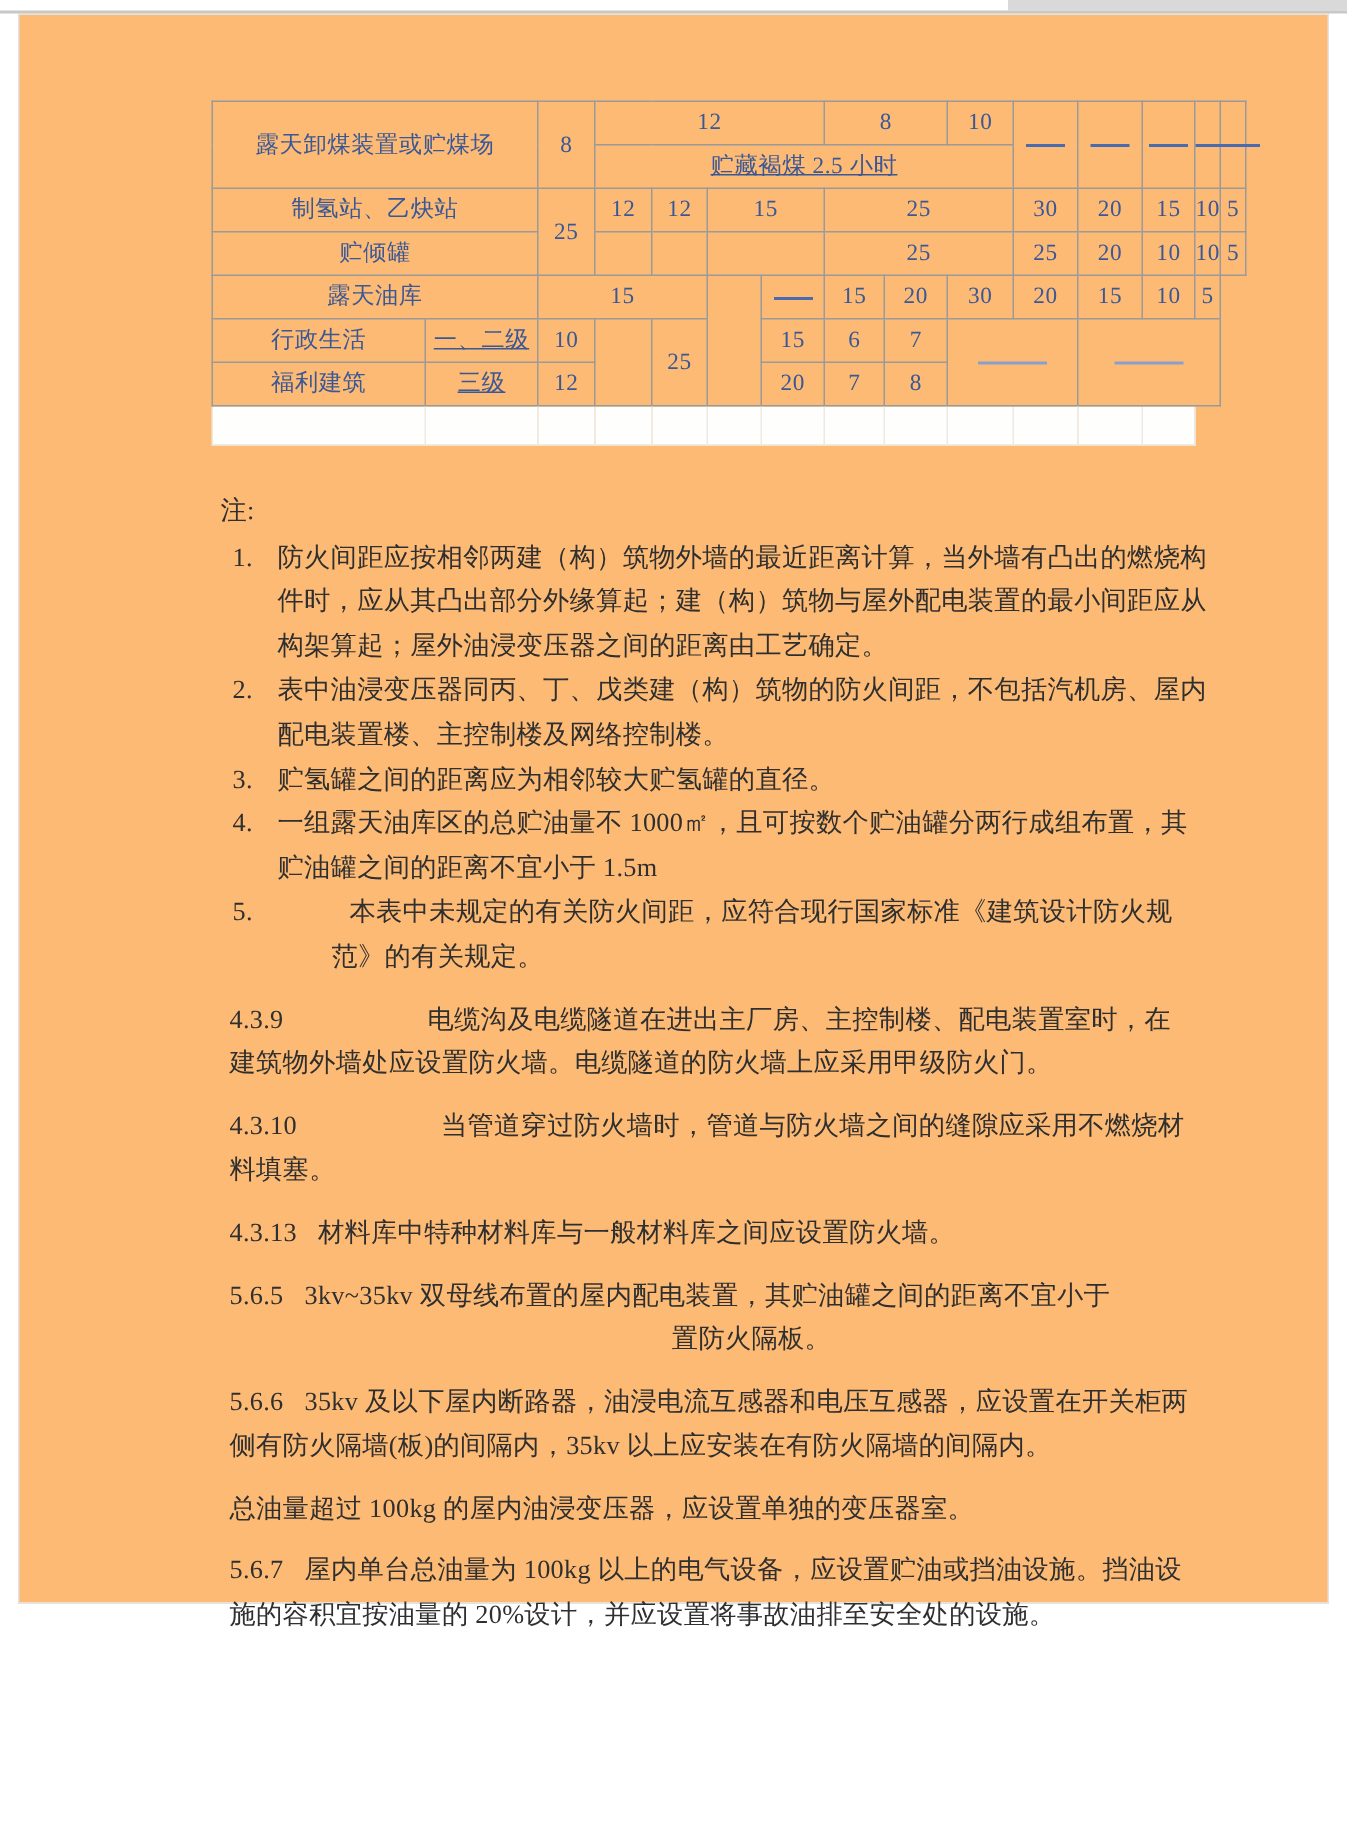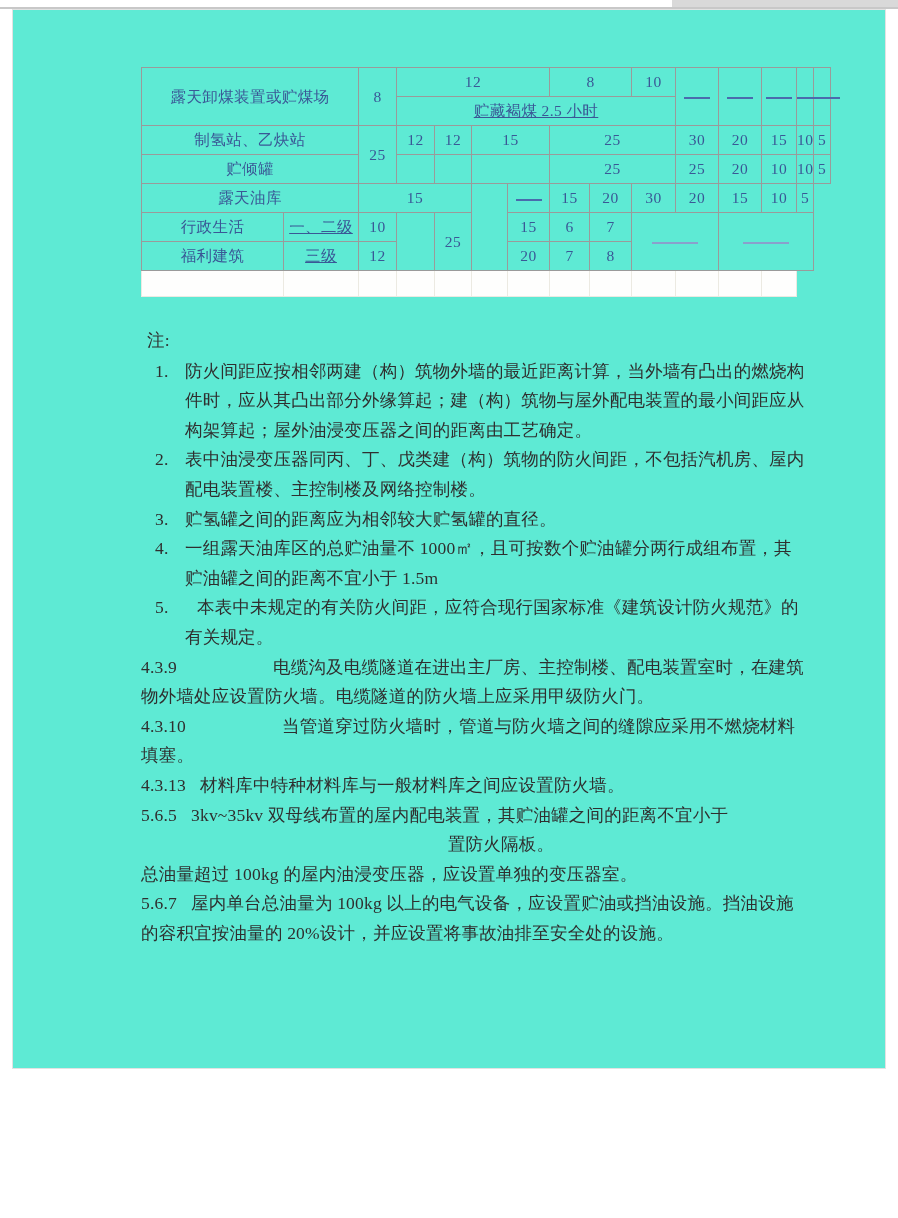--- a/index.html
+++ b/index.html
@@ -33,21 +33,21 @@
     background: #c8c8c8;
   }
 
   
   #page {
     position: absolute;
     top: 9px;
     left: 12px;
     width: 874px;
     height: 1060px;
-    background: #5eead4;
+    background: #fdba74;
     border: 1px solid #e2e2e2;
     box-sizing: border-box;
   }
 
   
   #dist-table-wrap {
     position: absolute;
     top: 57px;
     left: 128px;
     width: 690px;
@@ -131,24 +131,24 @@
   ol.notes > li .num {
     position: absolute;
     left: 14px;
     top: 0;
     width: 26px;
     text-align: left;
   }
   ol.notes > li .txt { display: block; }
   
   li.n5 { padding-left: 44px; }
-  li.n5 .txt { text-indent: 12px; }
+  li.n5 .txt { text-indent: 12px; margin-left: 36px; }
 
   p.clause {
-    margin: 0;
+    margin: 12px;
     text-indent: 0;
   }
   p.clause .tag { display: inline-block; }
   p.clause .gap-wide { display: inline-block; width: 96px; }
   p.clause .gap-sm { display: inline-block; width: 14px; }
   .hang {
     display: block;
     padding-left: 56px;
     text-align: center;
   }
@@ -308,20 +308,21 @@
 
     <p class="clause"><span class="tag">4.3.9</span><span class="gap-wide"></span><span>电缆沟及电缆隧道在进出主厂房、主控制楼、配电装置室时，</span><span>在建筑物外墙处应设置防火墙。电缆隧道的防火墙上应采用甲级防火门。</span></p>
 
     <p class="clause"><span class="tag">4.3.10</span><span class="gap-wide"></span><span>当管道穿过防火墙时，管道与防火墙之间的缝隙应采用不燃烧</span><span>材料填塞。</span></p>
 
 
     <p class="clause"><span class="tag">4.3.13</span><span class="gap-sm"></span><span>材料库中特种材料库与一般材料库之间应设置防火墙。</span></p>
 
     <p class="clause"><span class="tag">5.6.5</span><span class="gap-sm"></span><span>3kv~35kv 双母线布置的屋内配电装置，其贮油罐之间的距离不宜小于</span><span class="hang">置防火隔板。</span></p>
 
+    <p class="clause"><span class="tag">5.6.6</span><span class="gap-sm"></span><span>35kv 及以下屋内断路器，油浸电流互感器和电压互感器，应设置在开关</span><span>柜两侧有防火隔墙(板)的间隔内，35kv 以上应安装在有防火隔墙的间隔内。</span></p>
 
     <p class="clause"><span>总油量超过 100kg 的屋内油浸变压器，应设置单独的变压器室。</span></p>
 
     <p class="clause"><span class="tag">5.6.7</span><span class="gap-sm"></span><span>屋内单台总油量为 100kg 以上的电气设备，应设置贮油或挡油设施。</span><span>挡油设施的容积宜按油量的 20%设计，并应设置将事故油排至安全处的设施。</span></p>
 
 
   </div>
 </div>
 
 </body></html>

